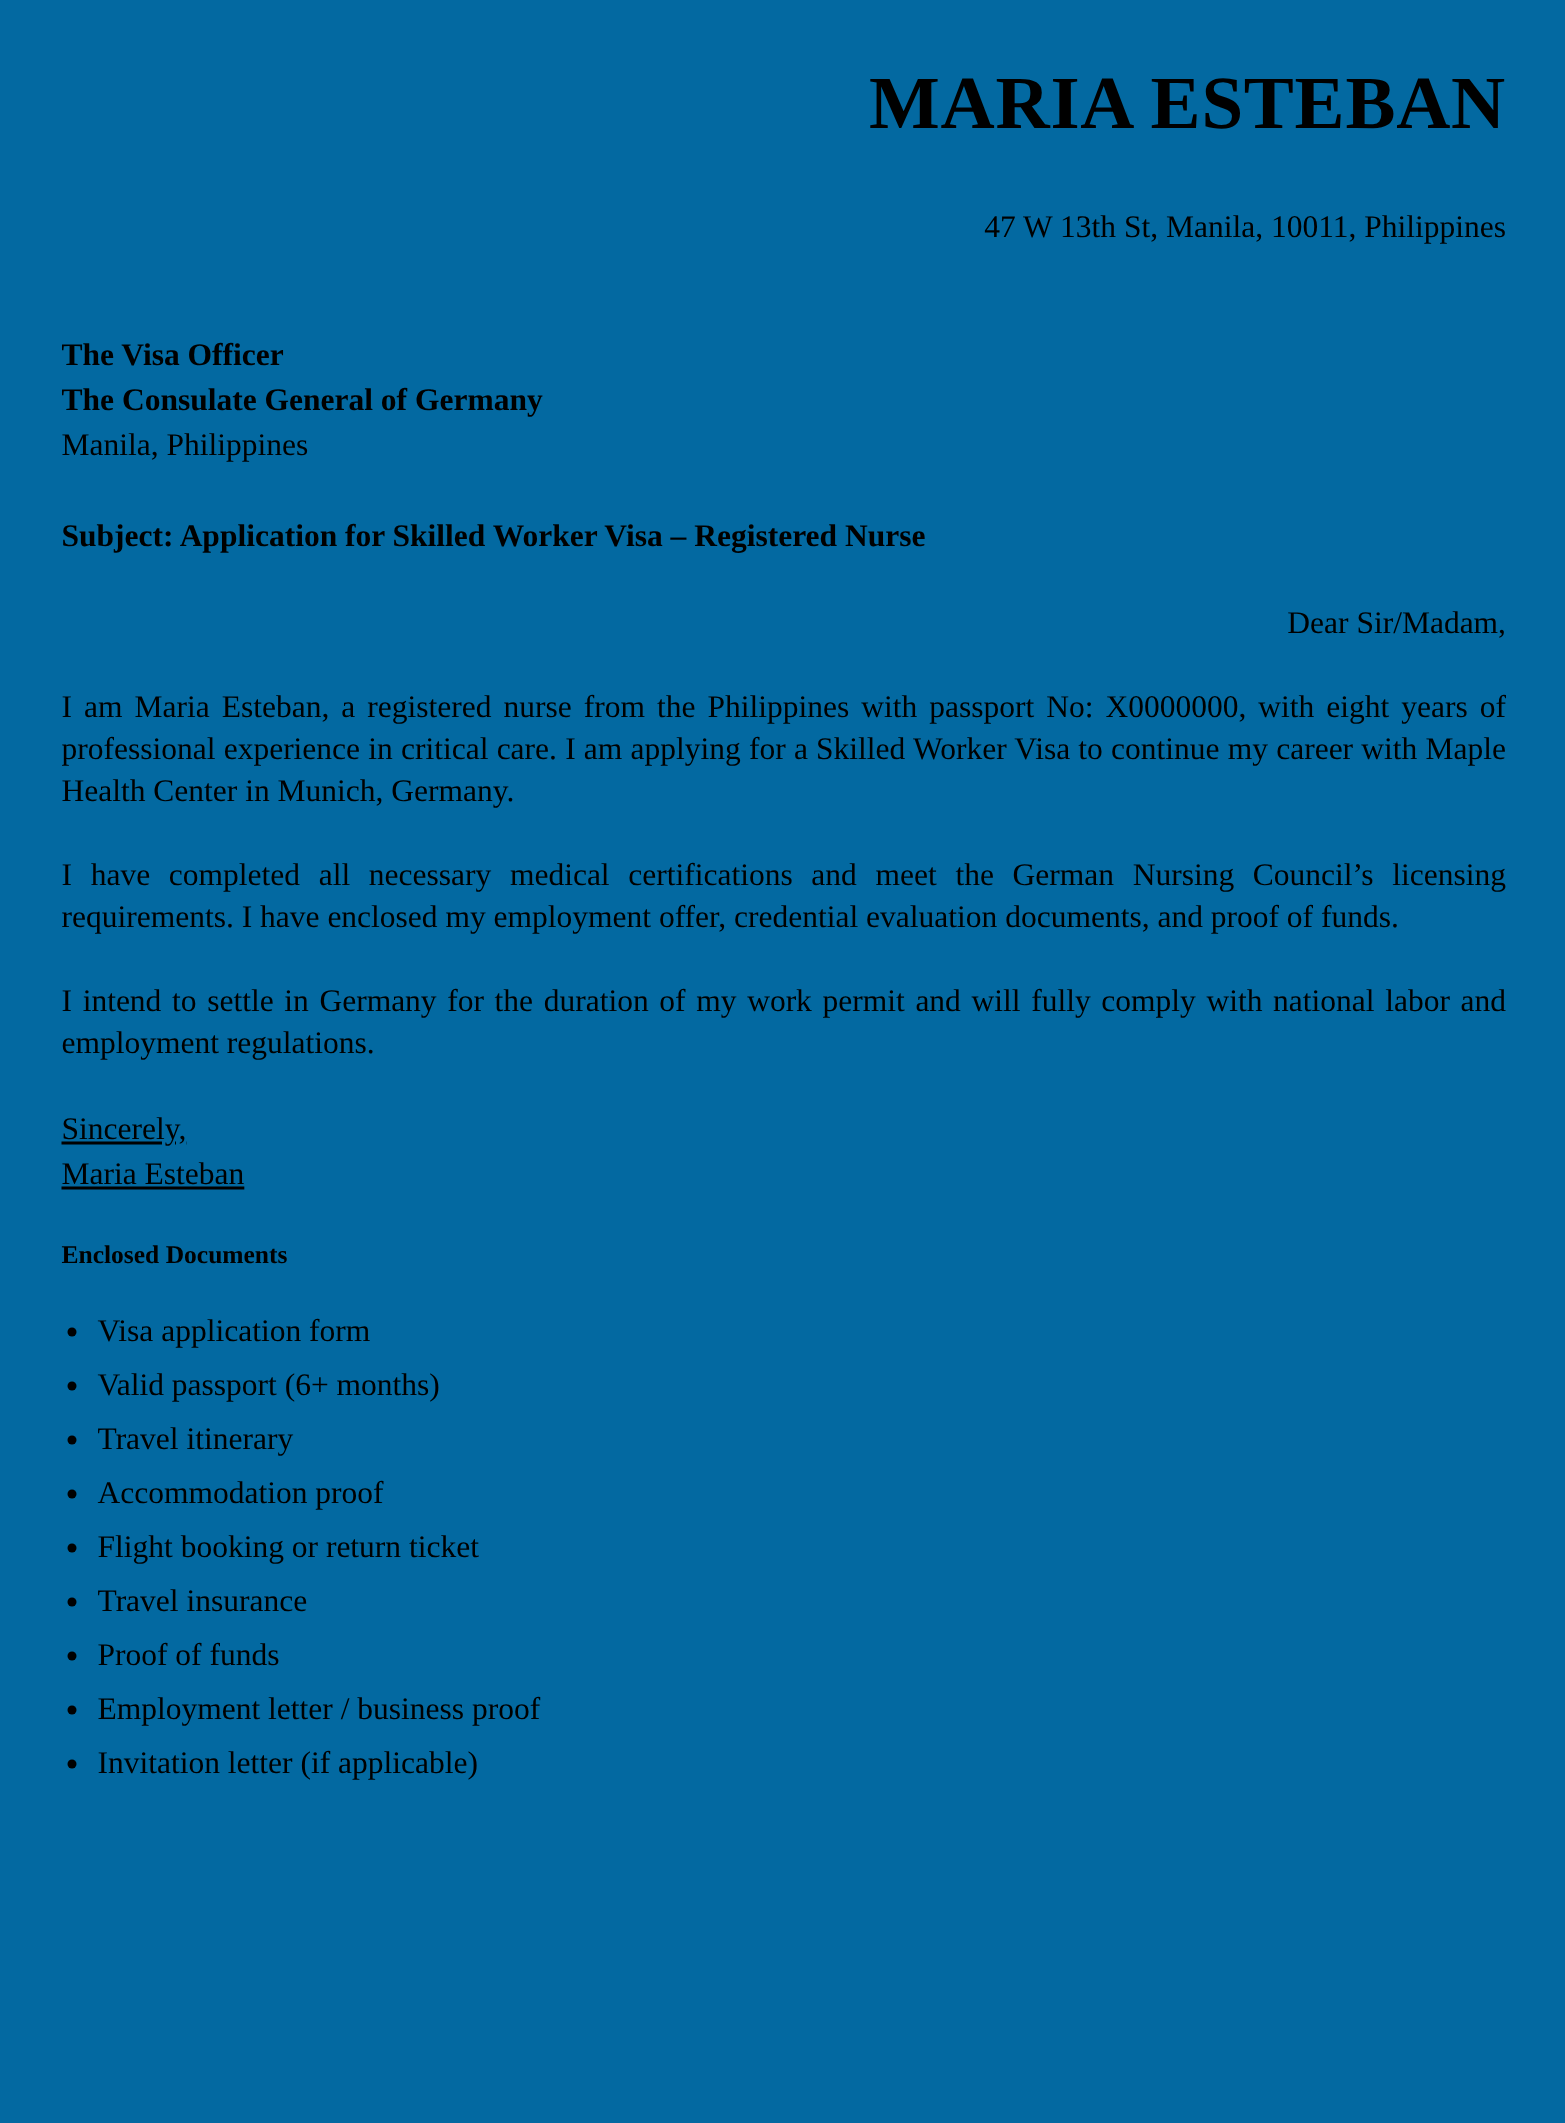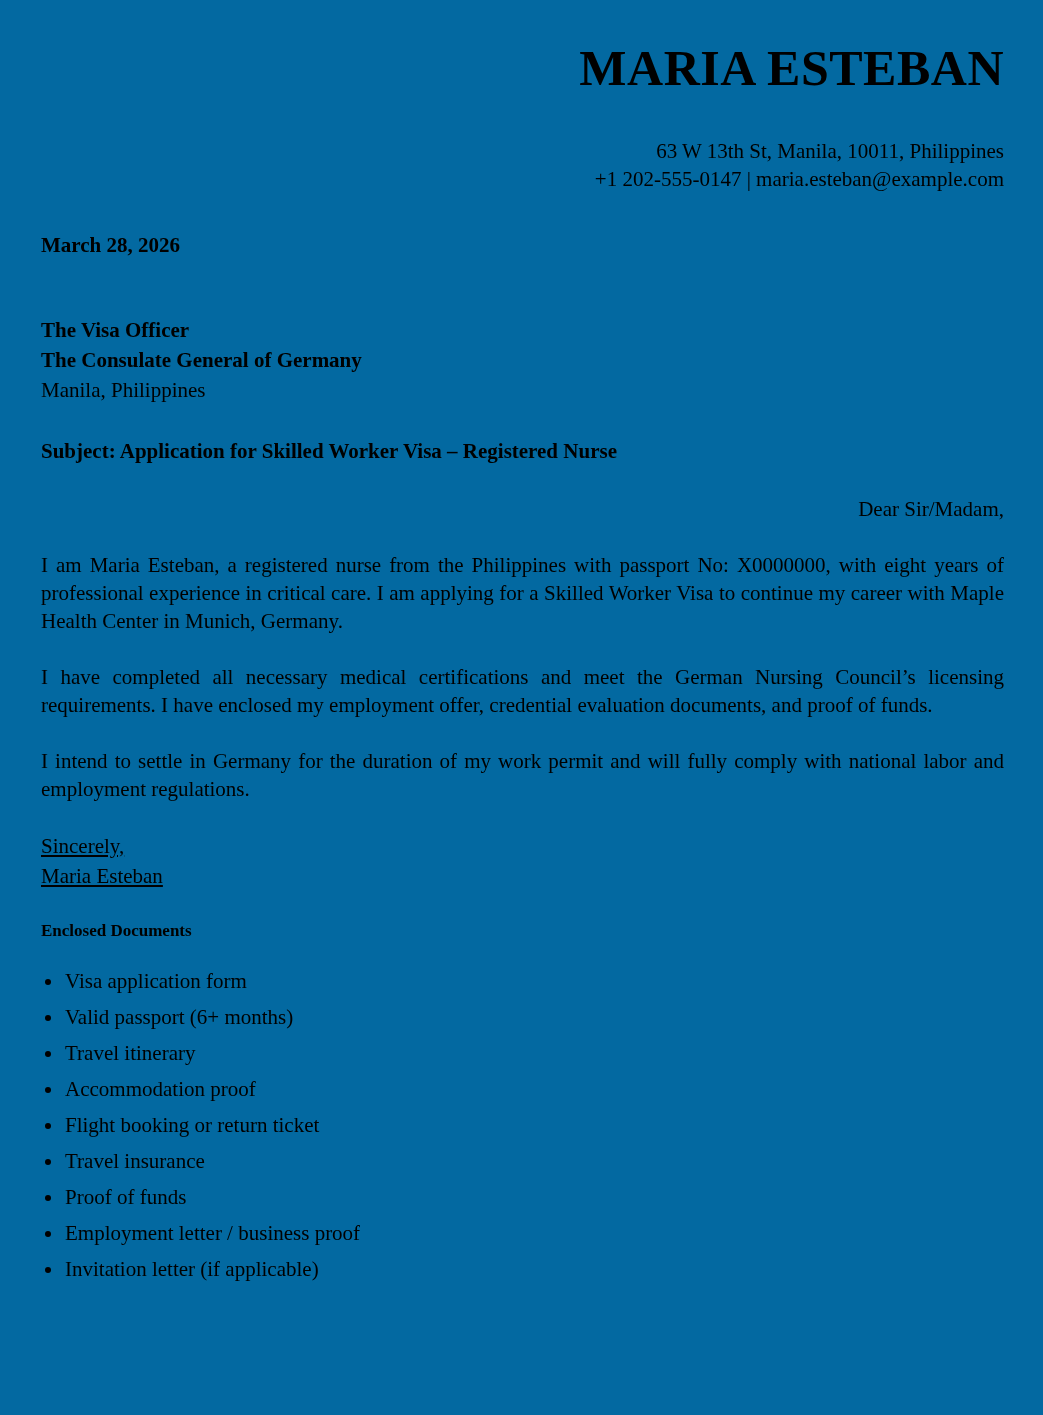--- a/index.html
+++ b/index.html
@@ -89,26 +89,24 @@
   }
 </style>
 </head>
 <body>
 
 <div class="page">
 
   <div class="letter-header">
     <div class="sender-name">MARIA ESTEBAN</div>
     <div class="contact-block">
-      <div>63 W 13th St, Manila, 10011, Philippines</div>
-      <div>+1 202-555-0147 | maria.esteban@example.com</div>
+      <div>47 W 13th St, Manila, 10011, Philippines</div>
     </div>
   </div>
 
-  <div class="letter-date">March 28, 2026</div>
 
   <div class="recipient-block">
     <div class="bold">The Visa Officer</div>
     <div class="bold">The Consulate General of Germany</div>
     <div>Manila, Philippines</div>
   </div>
 
   <div class="subject-line">Subject: Application for Skilled Worker Visa – Registered Nurse</div>
 
   <div class="salutation">Dear Sir/Madam,</div>

